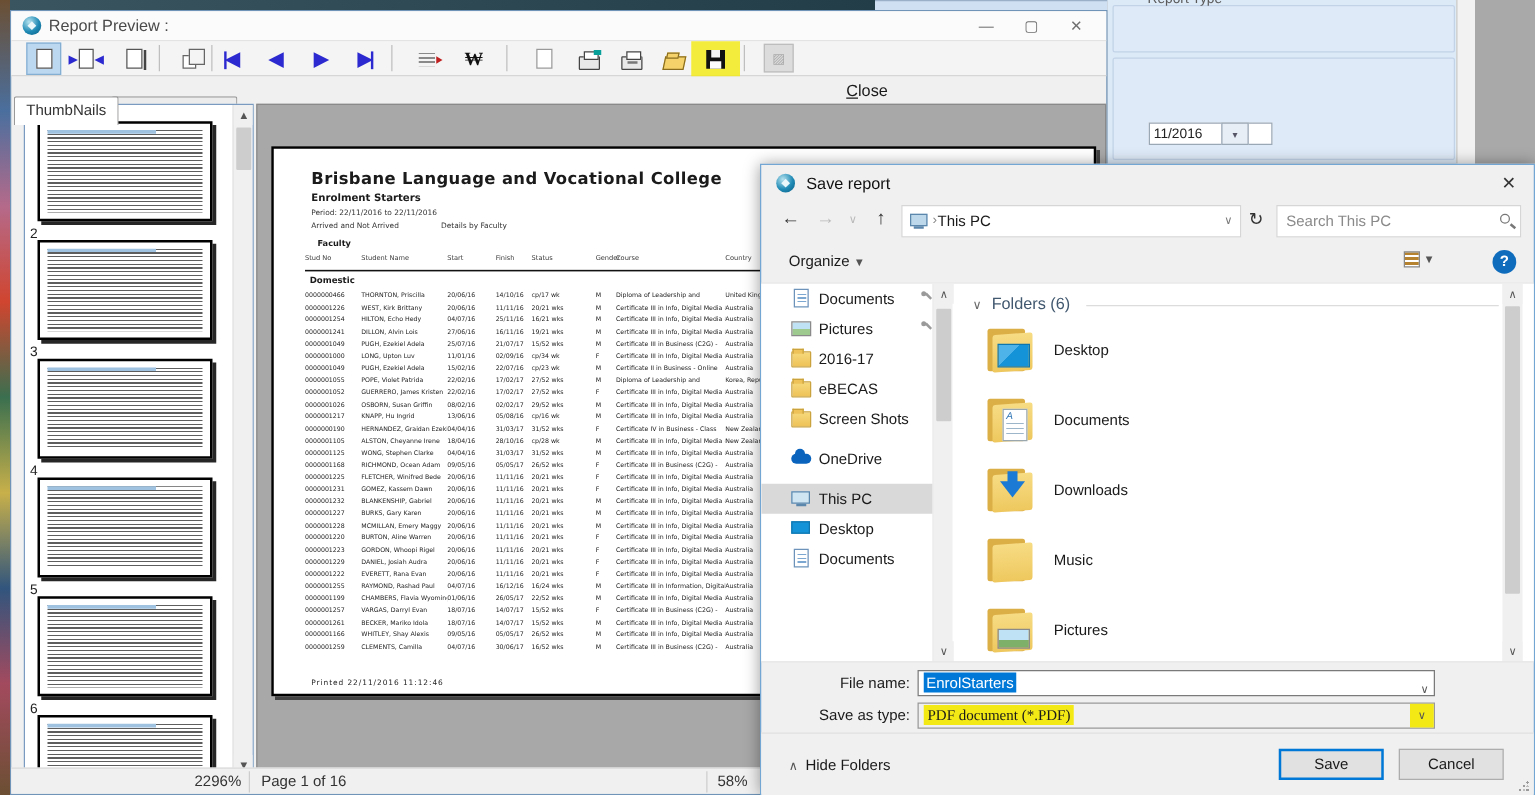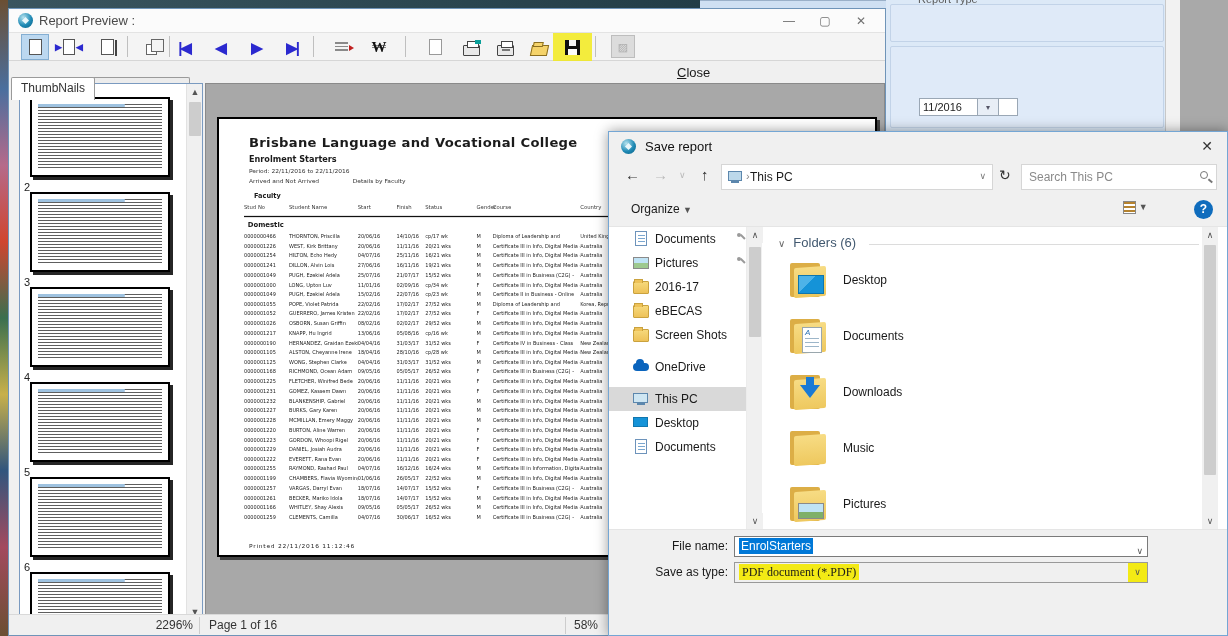--- a/index.html
+++ b/index.html
@@ -864,13 +864,19 @@
       <span class="selval">EnrolStarters</span>
       <span class="ddn">∨</span>
     </div>
     <span class="fld-label" style="top:35px;left:4px;">Save as type:</span>
     <div class="fld-box" id="savetype-box" style="top:32px;font-family:Liberation Serif, serif;">
       <span class="mk">PDF document (*.PDF)</span>
       <span class="ddn-mk">∨</span>
     </div>
   </div>
 
+  <div class="abs" id="sd-footer">
+    <span id="hide-folders"><span class="up">∧</span><span>Hide Folders</span></span>
+    <div class="dlg-btn" id="save-btn">Save</div>
+    <div class="dlg-btn" id="cancel-btn">Cancel</div>
+    <div id="grip"></div>
+  </div>
 </div>
 
 </body></html>

